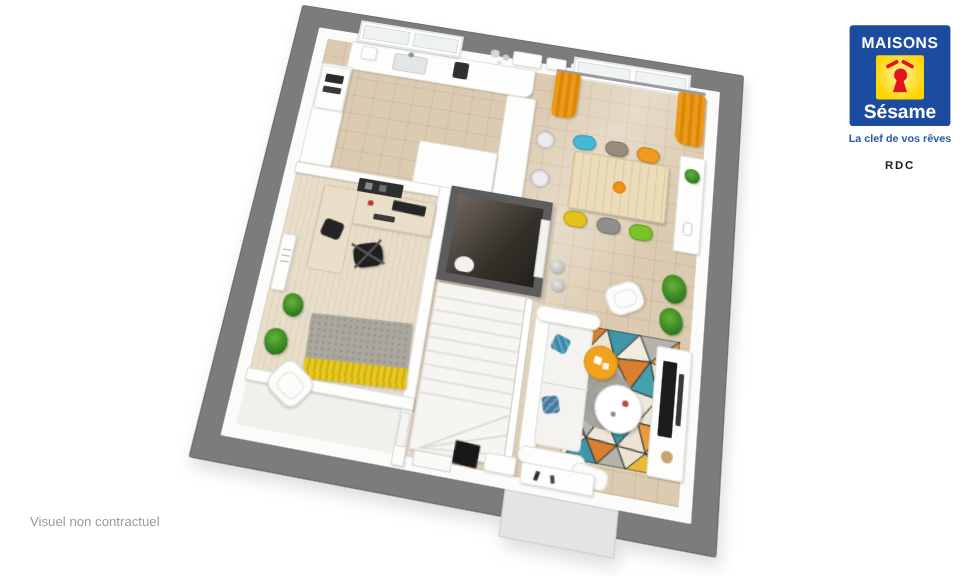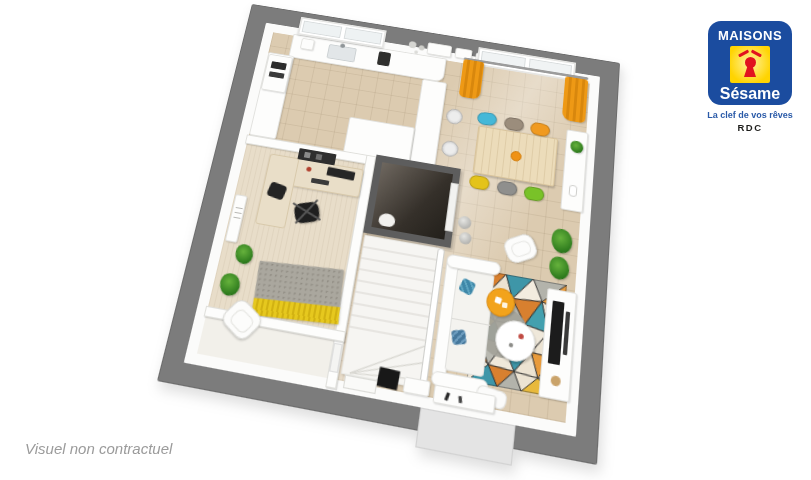--- a/index.html
+++ b/index.html
@@ -20,37 +20,37 @@
   .wall{background:#fdfdfc;border:1px solid #e0e0dc;box-shadow:1px 1px 1px rgba(0,0,0,.12);}
   .white-box{background:#fdfdfc;border:1px solid #e2e2df;box-shadow:1px 1px 1.5px rgba(0,0,0,.13);border-radius:2px;}
   .blob{border-radius:46% 58% 50% 60%;
         background:radial-gradient(circle at 42% 38%,#66b23c,#2f7c1e 68%,#236015);
         box-shadow:1px 1px 2px rgba(0,0,0,.2);}
   .chair{width:20px;height:14px;border-radius:7px;border:1px solid rgba(0,0,0,.18);
          box-shadow:1px 1px 1px rgba(0,0,0,.15);}
   .circle{border-radius:50%;}
   
   .brand-block{position:absolute;right:8px;top:21px;width:106px;text-align:center;}
-  .logo-box{width:84px;height:84px;margin:0 auto;background:var(--brand-blue);border-radius:13px;
+  .logo-box{width:84px;height:84px;margin:0 auto;background:var(--brand-blue);border-radius:3px;
             position:relative;}
   .logo-maisons{color:#fff;font-weight:bold;font-size:13px;letter-spacing:.5px;padding-top:7px;}
   .keybox{width:40px;height:37px;margin:3px auto 0;border-radius:2px;position:relative;
           background:radial-gradient(circle at 50% 45%,#fff3a0,var(--brand-yellow) 75%);}
   .roof-l,.roof-r{position:absolute;width:11px;height:2.5px;background:var(--brand-red);top:6px;border-radius:1px;}
   .roof-l{left:8px;transform:rotate(-28deg);}
   .roof-r{right:8px;transform:rotate(28deg);}
   .key-circle{position:absolute;left:50%;top:11px;width:11px;height:11px;margin-left:-5.5px;
               border-radius:50%;background:var(--brand-red);}
   .key-stem{position:absolute;left:50%;top:19px;width:12px;height:12px;margin-left:-6px;
             background:var(--brand-red);clip-path:polygon(32% 0,68% 0,100% 100%,0 100%);}
   .logo-sesame{color:#fff;font-weight:bold;font-size:16px;margin-top:2px;}
   .tagline{color:var(--tagline-blue);font-size:9px;font-weight:bold;margin-top:5px;white-space:nowrap;}
   .model{color:var(--title-dark);font-size:17px;font-weight:800;letter-spacing:.5px;margin-top:13px;}
-  .level{color:var(--title-dark);font-size:9.5px;font-weight:bold;letter-spacing:1.5px;margin-top:2px;}
-  .disclaimer{position:absolute;left:25px;bottom:23px;color:var(--disclaimer-gray);font-size:15px;font-style:italic;}
+  .level{color:var(--title-dark);font-size:9.5px;font-weight:bold;letter-spacing:1.5px;margin-top:13px;}
+  .disclaimer{position:absolute;left:25px;bottom:39px;color:var(--disclaimer-gray);font-size:11px;}
 </style>
 </head>
 <body>
 
 <div class="page">
 
   <div id="plan" style="transform: matrix3d(0.877074, 0.143138, 0, -6.92e-05, -0.302295, 0.785257, 0, -0.0004127, 0, 0, 1, 0, 252, 4, 0, 1);">
     <div class="ring"></div>
     <div class="floor"></div>
 

